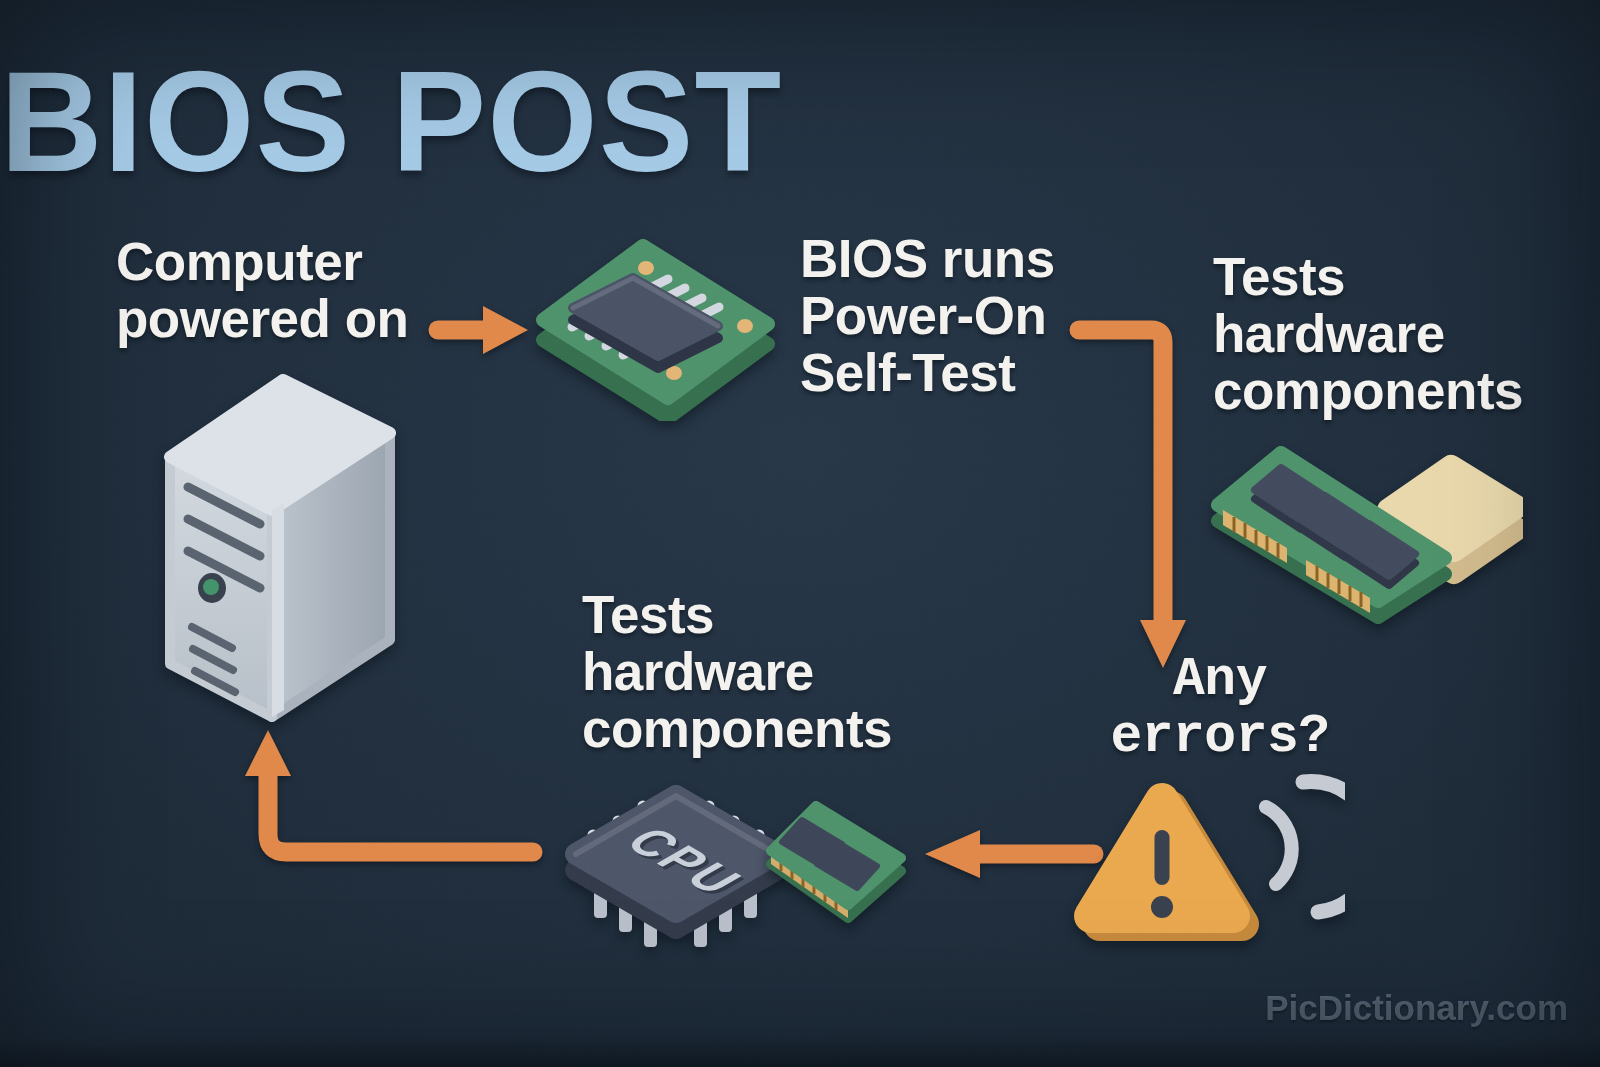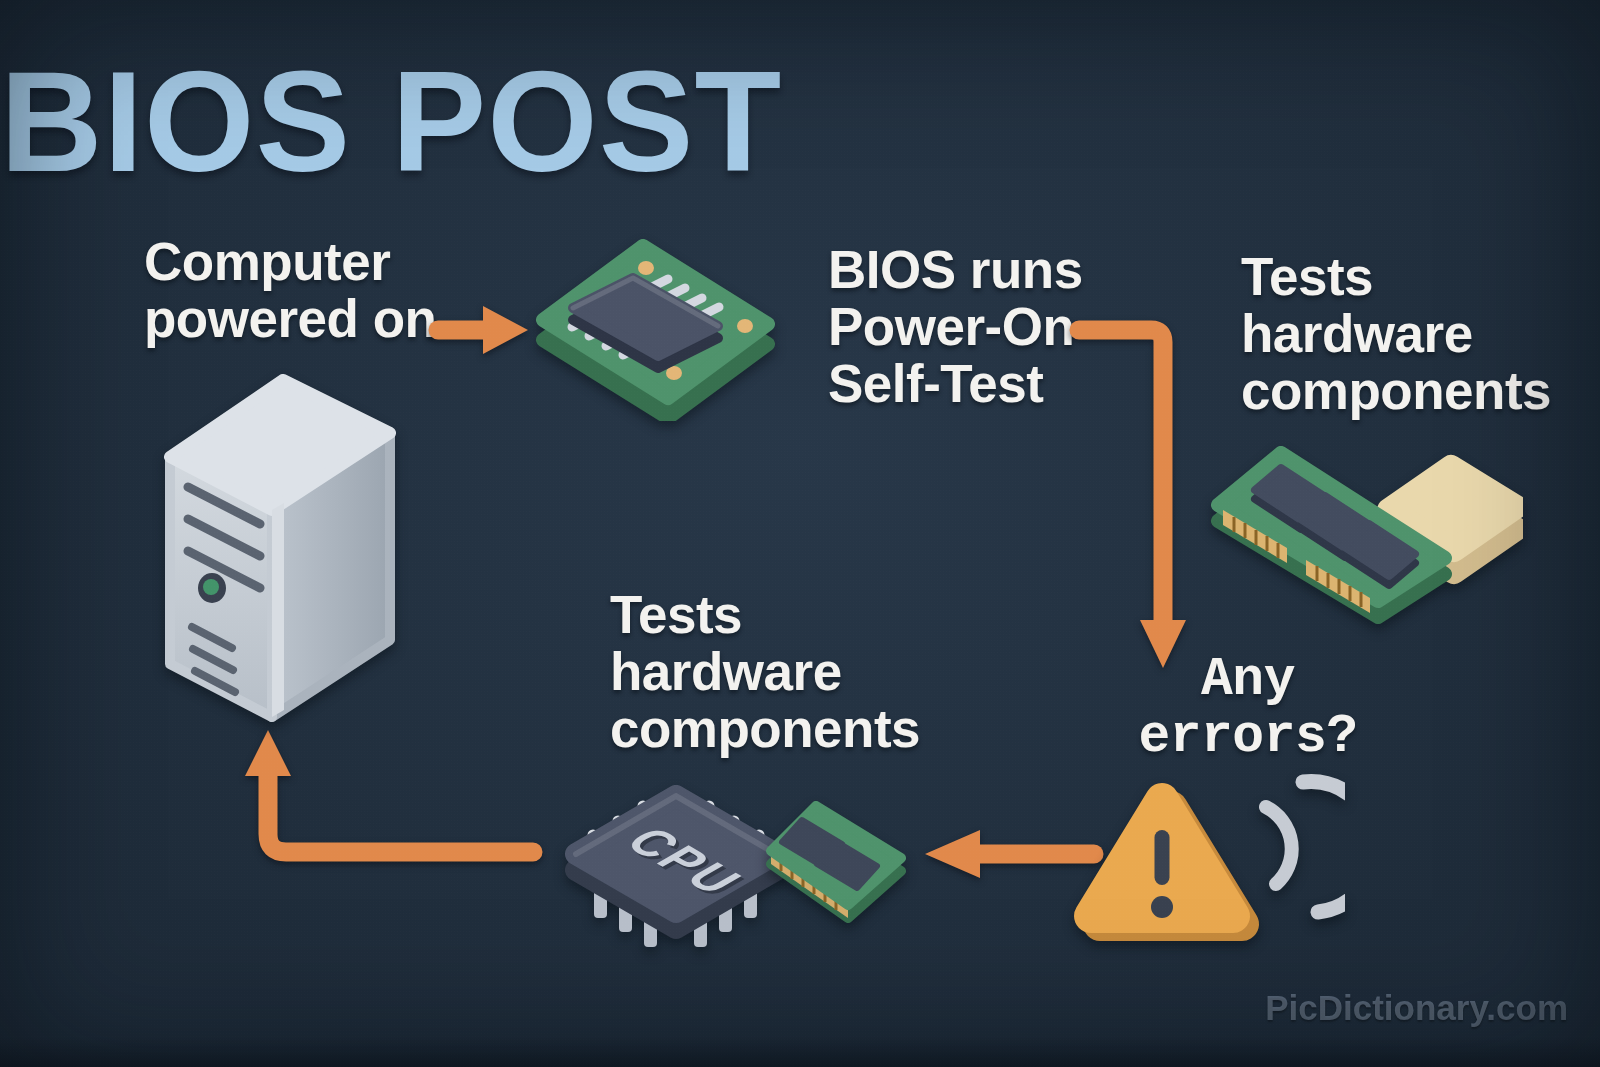--- a/index.html
+++ b/index.html
@@ -24,41 +24,40 @@
   }
   .title{
     position:absolute;top:40px;left:0;width:1538px;text-align:left;
     font-size:142px;font-weight:bold;letter-spacing:1px;color:#a5cae6;
     text-shadow:0 5px 6px rgba(6,12,20,0.45);
   }
   .label{
     position:absolute;color:#f3f2ef;font-weight:bold;
     font-size:53px;line-height:57px;letter-spacing:-0.5px;white-space:pre-line;
     text-shadow:0 3px 4px rgba(6,12,20,0.55);
-    margin-left:28px;
   }
   .label.center{text-align:center;}
   .watermark{
     position:absolute;left:1248px;top:988px;width:320px;text-align:right;
     font-size:35px;font-weight:bold;color:rgba(164,181,202,0.42);
     text-shadow:0 2px 2px rgba(0,0,0,0.3);
   }
   svg.art{position:absolute;filter:drop-shadow(0 6px 6px rgba(5,10,17,0.45));}
   svg.arrow{position:absolute;filter:drop-shadow(0 3px 3px rgba(5,10,17,0.5));}
 </style>
 </head>
 <body>
 
 <div class="canvas">
 
   <div class="title">BIOS POST</div>
 
   <div class="label" style="left:116px;top:233px;">Computer
 powered on</div>
-  <div class="label" style="left:800px;top:241px;">BIOS runs
+  <div class="label" style="left:800px;top:230px;">BIOS runs
 Power-On
 Self-Test</div>
   <div class="label" style="left:1213px;top:248px;">Tests
 hardware
 components</div>
   <div class="label center" style="left:1060px;top:652px;width:320px;font-family:Liberation Mono, monospace;">Any errors?</div>
   <div class="label" style="left:582px;top:586px;">Tests
 hardware
 components</div>
 

